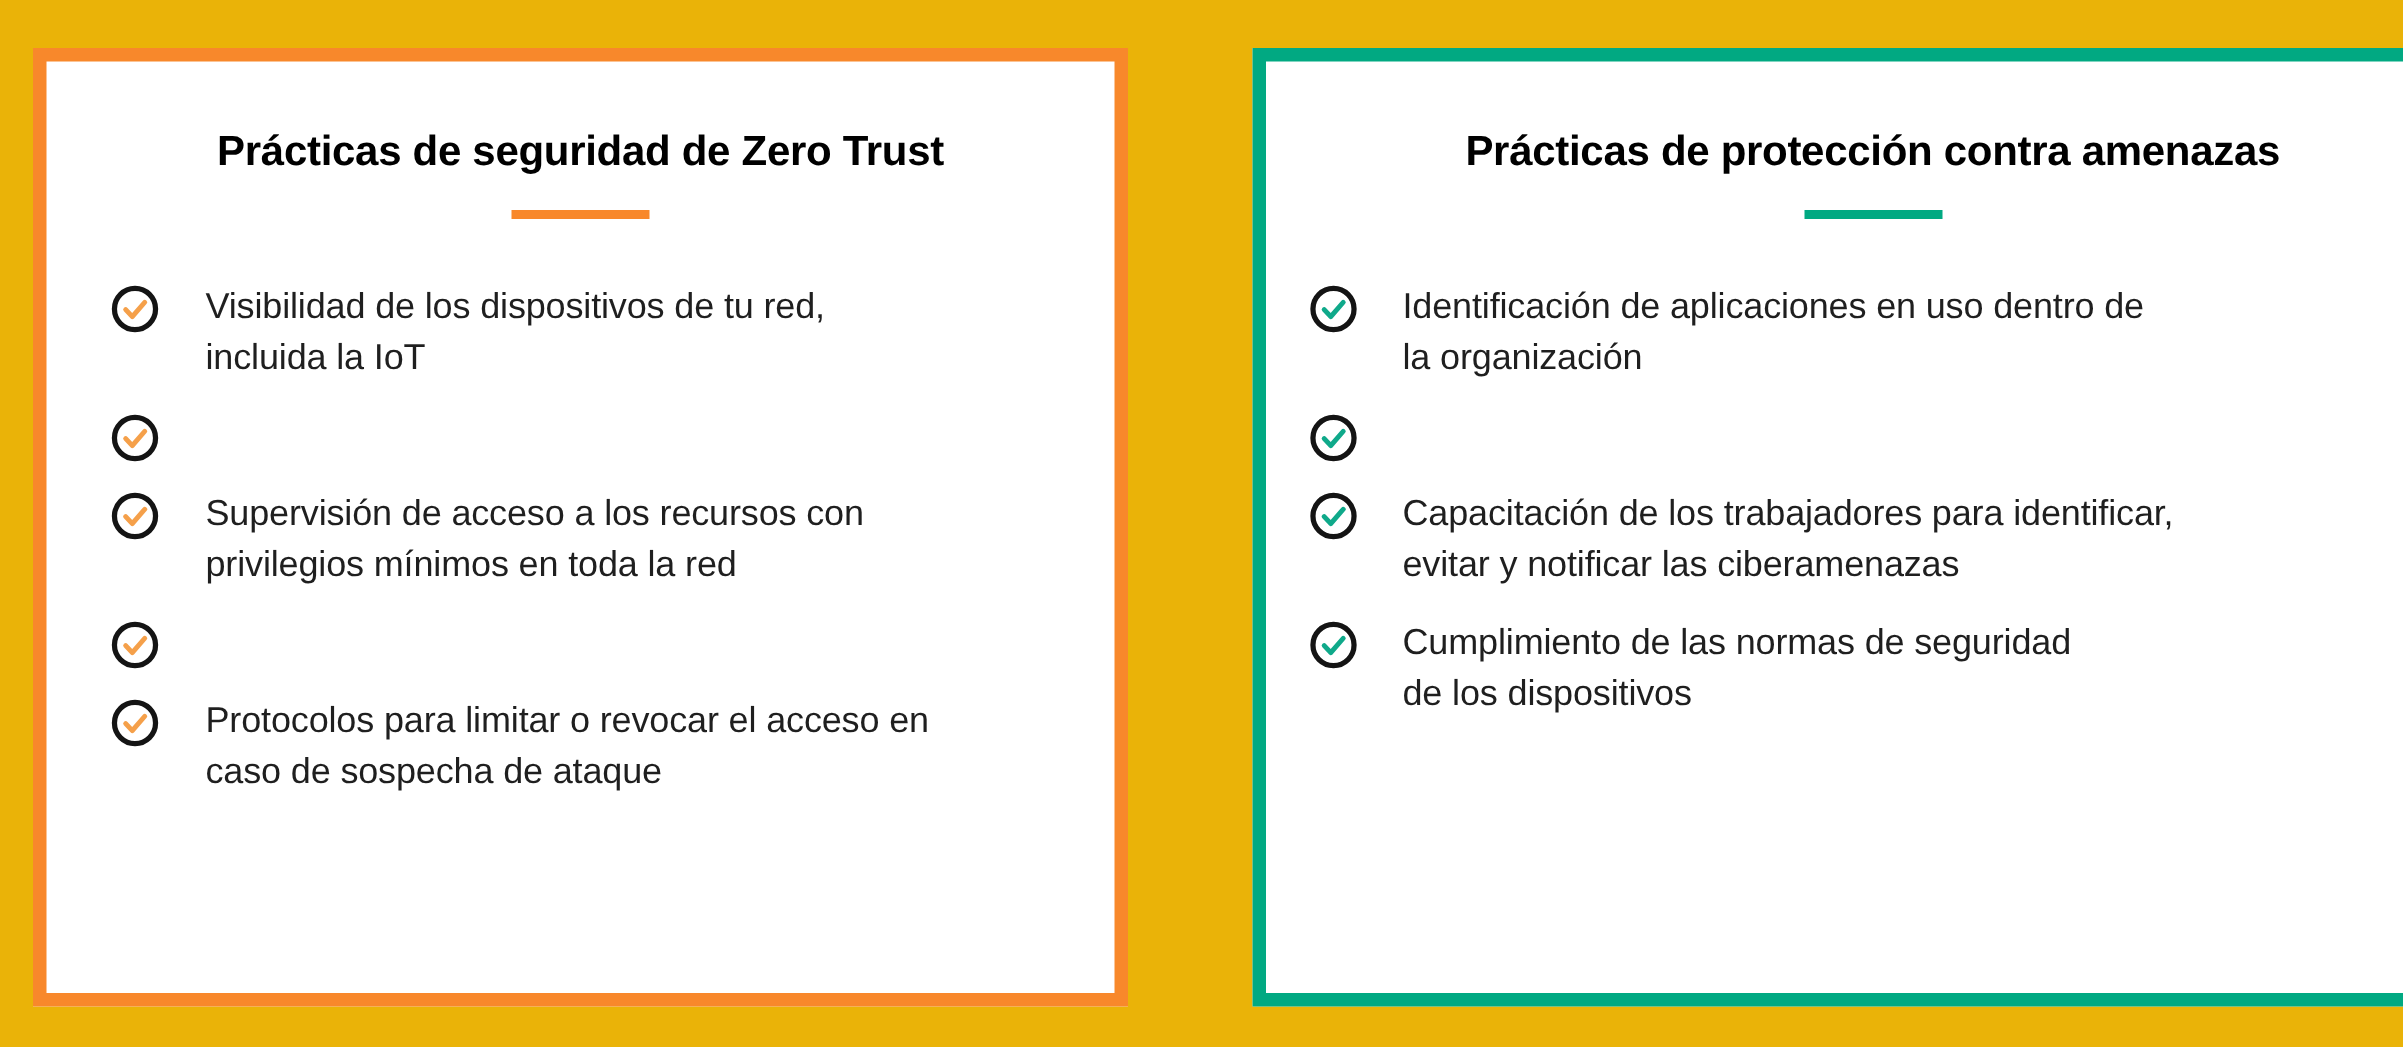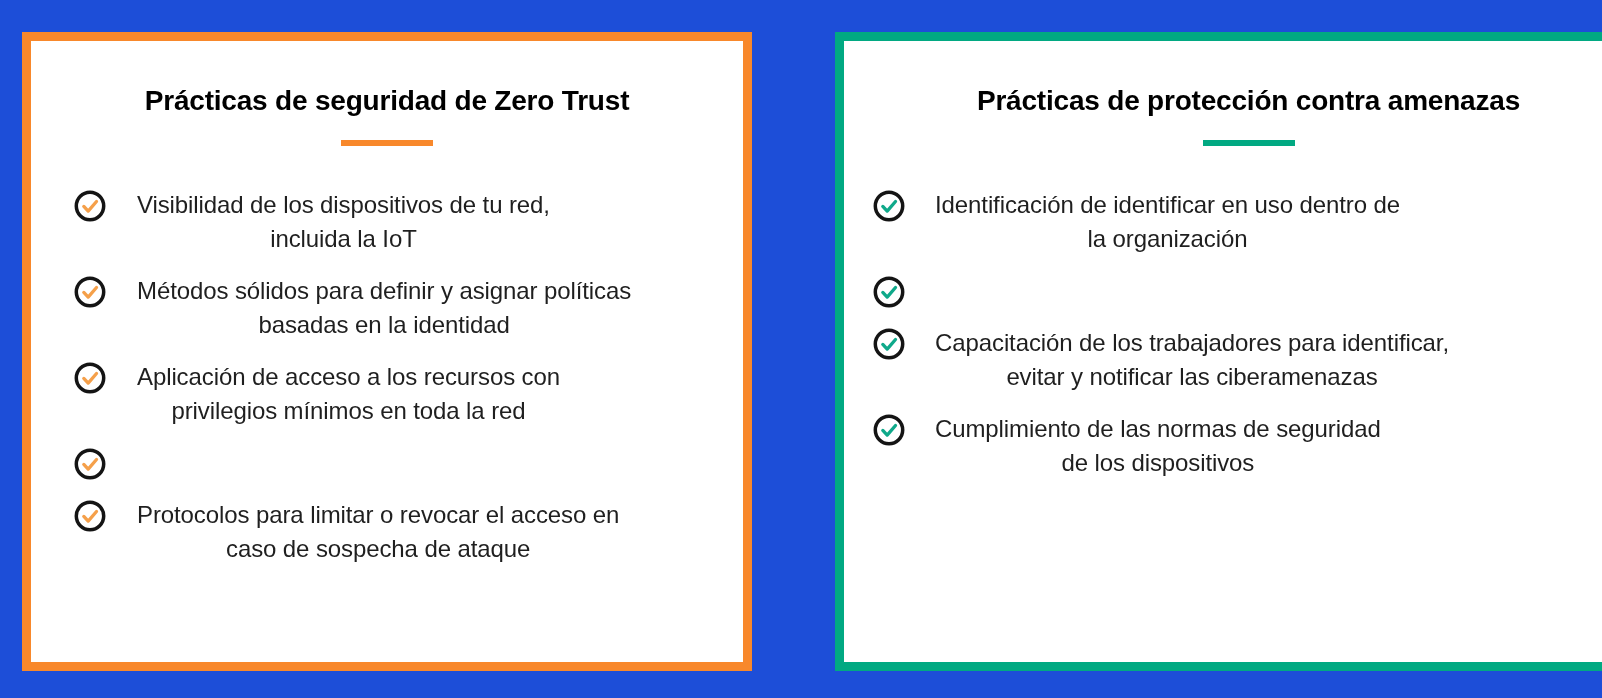--- a/index.html
+++ b/index.html
@@ -8,21 +8,21 @@
     width: 1602px;
     height: 698px;
     background: #ffffff;
     font-family: "Liberation Sans", sans-serif;
   }
   .page {
     position: relative;
     width: 1602px;
     height: 698px;
     overflow: hidden;
-    background: #1d4ed8;
+    background: #eab308;
   }
   .card {
     position: absolute;
     top: 32px;
     height: 639px;
     background: #ffffff;
     border: 9px solid var(--accent, #000);
   }
   .card[data-card="0"] { left: 22px;  width: 730px; }
   .card[data-card="1"] { left: 835px; width: 827px; }
@@ -47,21 +47,20 @@
     list-style: none;
     margin: 42px 0 0;
     padding: 0 22px 0 43px;
   }
   .card[data-card="1"] .checklist { padding-left: 29px; }
 
   .check-item {
     display: flex;
     align-items: flex-start;
     margin-bottom: 18px;
-    text-align: center;
   }
   .check-icon {
     flex: 0 0 32px;
     width: 32px;
     height: 32px;
     margin-top: 2px;
   }
   .check-icon svg { display: block; width: 32px; height: 32px; }
   .ring {
     fill: none;
@@ -104,31 +103,29 @@
         <span class="check-text">Visibilidad de los dispositivos de tu red,
 incluida la IoT</span>
       </li>
       <li class="check-item">
         <span class="check-icon">
           <svg viewBox="0 0 32 32" aria-hidden="true">
               <circle class="ring" cx="16" cy="16" r="13.7"></circle>
               <path class="tick" d="M9.8 16.4l4.4 4.7 8.3-9.6"></path>
             </svg>
         </span>
-        <span class="check-text">Métodos sólidos para definir y asignar políticas
-basadas en la identidad</span>
       </li>
       <li class="check-item">
         <span class="check-icon">
           <svg viewBox="0 0 32 32" aria-hidden="true">
               <circle class="ring" cx="16" cy="16" r="13.7"></circle>
               <path class="tick" d="M9.8 16.4l4.4 4.7 8.3-9.6"></path>
             </svg>
         </span>
-        <span class="check-text">Aplicación de acceso a los recursos con
+        <span class="check-text">Supervisión de acceso a los recursos con
 privilegios mínimos en toda la red</span>
       </li>
       <li class="check-item">
         <span class="check-icon">
           <svg viewBox="0 0 32 32" aria-hidden="true">
               <circle class="ring" cx="16" cy="16" r="13.7"></circle>
               <path class="tick" d="M9.8 16.4l4.4 4.7 8.3-9.6"></path>
             </svg>
         </span>
       </li>
@@ -149,21 +146,21 @@
     <h2 class="card-title">Prácticas de protección contra amenazas</h2>
     <div class="title-underline"></div>
     <ul class="checklist">
       <li class="check-item">
         <span class="check-icon">
           <svg viewBox="0 0 32 32" aria-hidden="true">
               <circle class="ring" cx="16" cy="16" r="13.7"></circle>
               <path class="tick" d="M9.8 16.4l4.4 4.7 8.3-9.6"></path>
             </svg>
         </span>
-        <span class="check-text">Identificación de identificar en uso dentro de
+        <span class="check-text">Identificación de aplicaciones en uso dentro de
 la organización</span>
       </li>
       <li class="check-item">
         <span class="check-icon">
           <svg viewBox="0 0 32 32" aria-hidden="true">
               <circle class="ring" cx="16" cy="16" r="13.7"></circle>
               <path class="tick" d="M9.8 16.4l4.4 4.7 8.3-9.6"></path>
             </svg>
         </span>
       </li>

